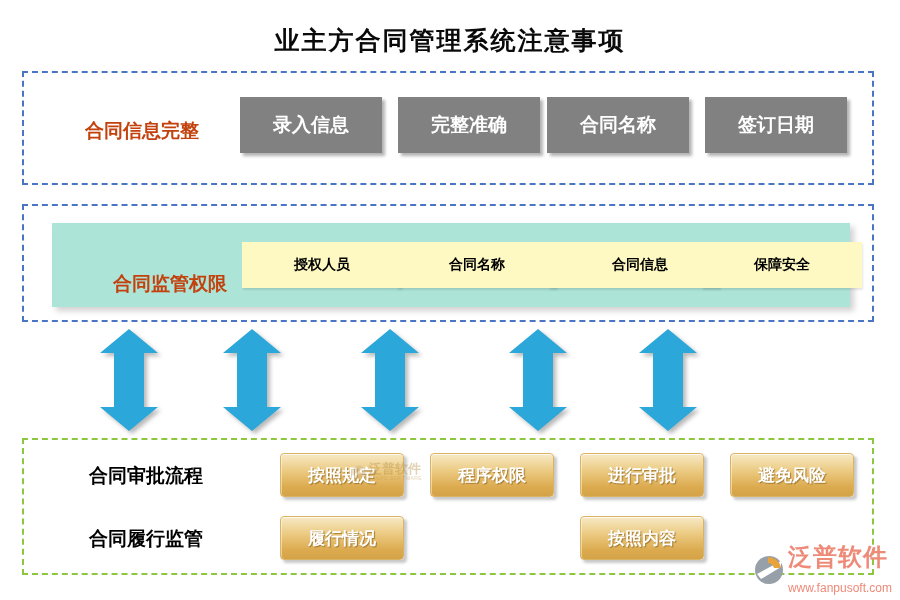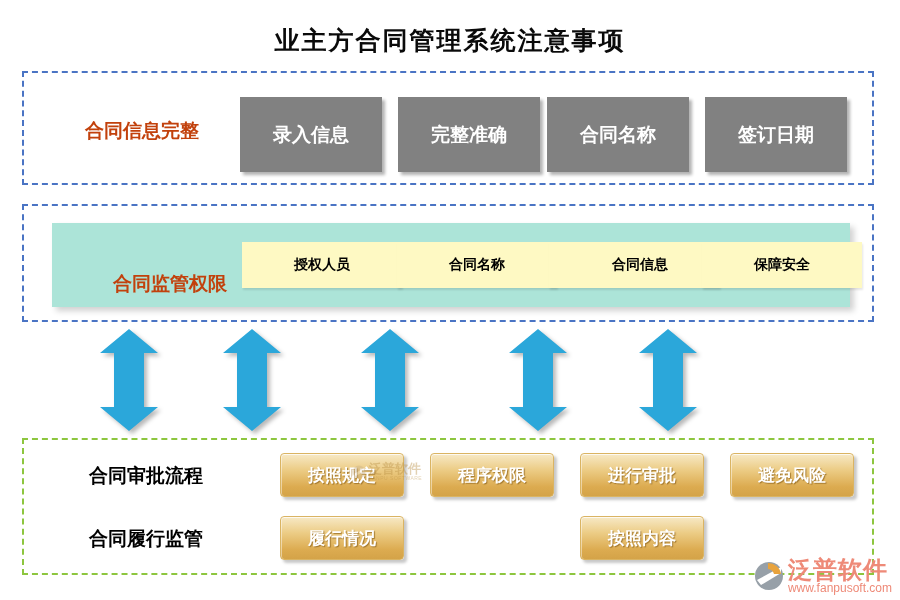--- a/index.html
+++ b/index.html
@@ -19,21 +19,21 @@
   #box-info{top:71px;height:114px;}
   #box-sup{top:204px;height:118px;}
   #box-flow{top:438px;height:137px;}
   
   .row-label{
     position:absolute;font-size:19px;font-weight:bold;color:#c2410c;
     width:200px;text-align:center;
   }
   #label-info{left:18px;top:45px;}
   .gray-btn{
-    position:absolute;top:24px;width:142px;height:75px;
+    position:absolute;top:24px;width:142px;height:56px;
     background:#818181;color:#ffffff;font-size:19px;font-weight:bold;
     display:flex;align-items:center;justify-content:center;
     box-shadow:3px 3px 3px rgba(0,0,0,.30), -1px -1px 0 rgba(255,255,255,.9);
   }
   
   .teal-panel{
     position:absolute;left:28px;top:17px;width:798px;height:84px;
     background:#ace4d8;box-shadow:4px 4px 6px rgba(0,0,0,.18);
   }
   #label-sup{left:18px;top:48px;}
@@ -65,21 +65,21 @@
     position:absolute;left:352px;top:463px;opacity:.40;pointer-events:none;
     display:flex;align-items:center;gap:3px;color:#b98f43;
   }
   .wm-faint .t1{font-size:13px;font-weight:bold;line-height:12px;}
   .wm-faint .t2{font-size:5px;letter-spacing:.5px;}
   .wm-main{
     position:absolute;right:8px;bottom:6px;display:flex;align-items:center;gap:4px;
   }
   .wm-text{color:#ee8a78;text-align:left;line-height:1;}
   .wm-brand{font-size:24px;font-weight:bold;letter-spacing:1px;}
-  .wm-site{font-size:12px;margin-top:0;}
+  .wm-site{font-size:12px;margin-top:13px;}
 </style>
 </head>
 <body>
 
 <div class="title">业主方合同管理系统注意事项</div>
 
 <div class="box box-blue" id="box-info">
   <div class="row-label" id="label-info">合同信息完整</div>
   <div class="gray-btn" style="left:216px;">录入信息</div>
   <div class="gray-btn" style="left:374px;">完整准确</div>

